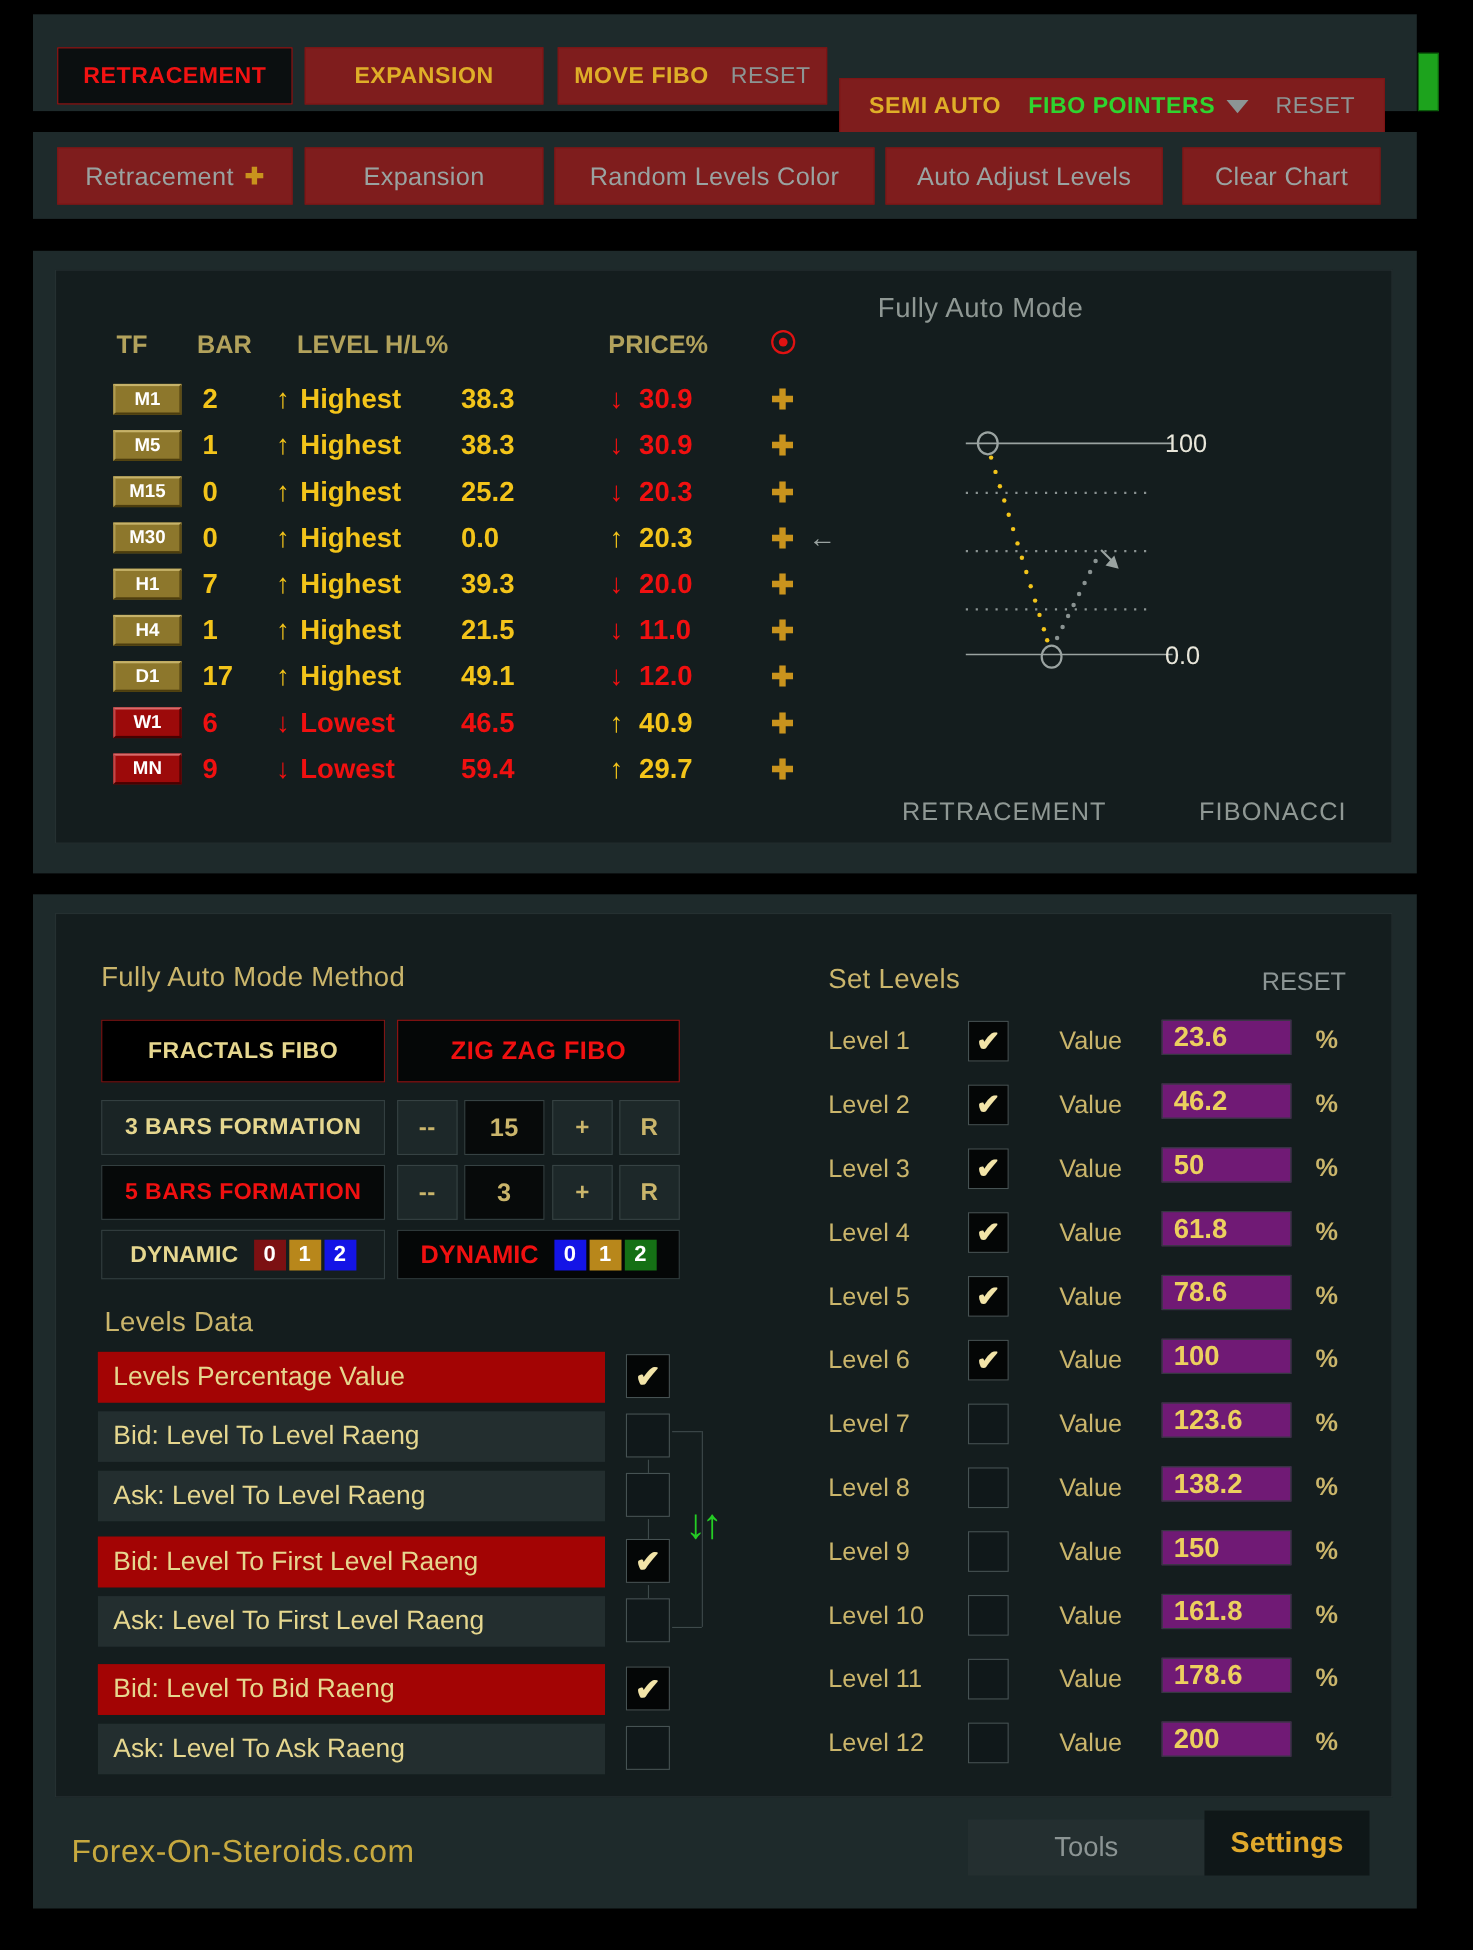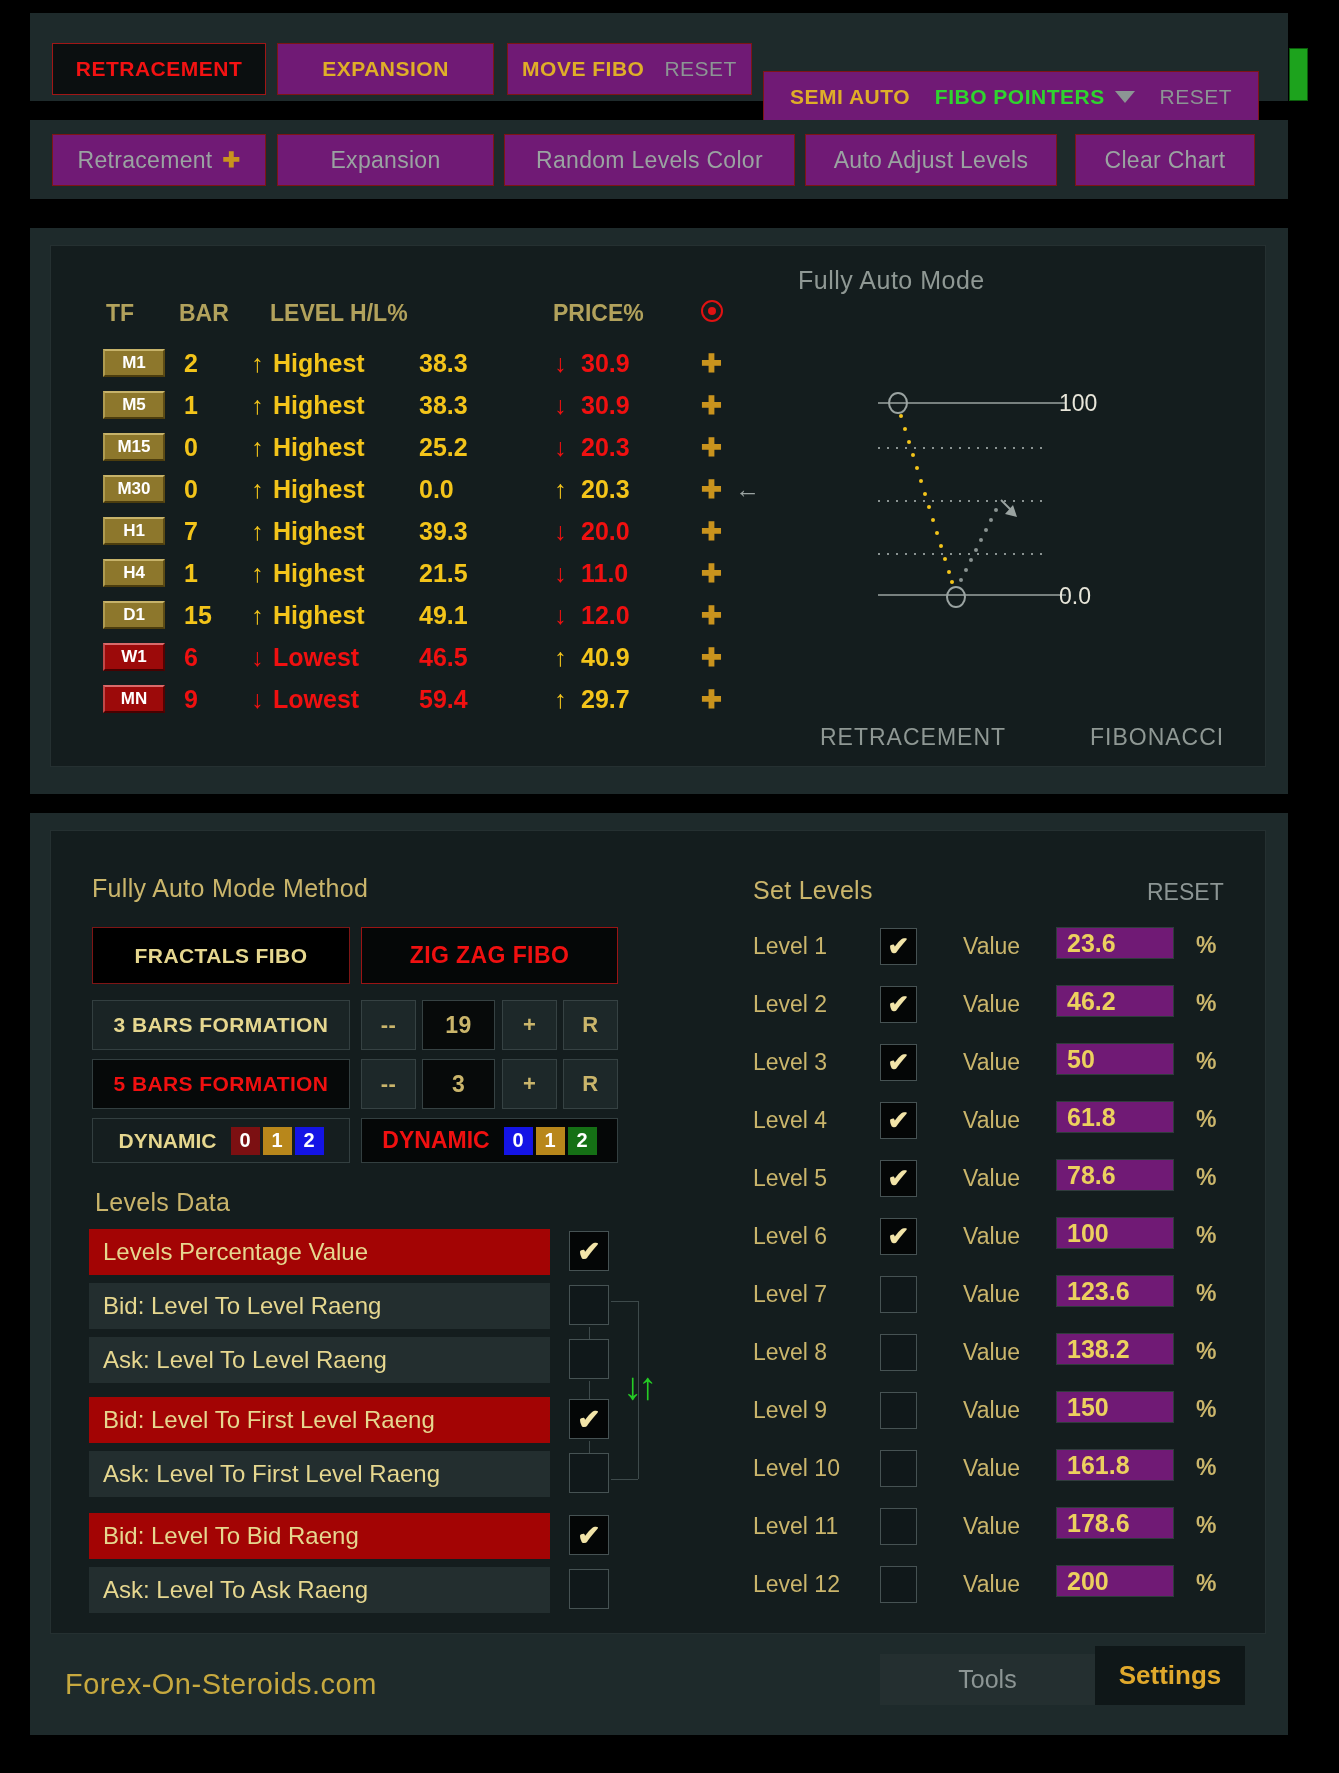--- a/index.html
+++ b/index.html
@@ -9,21 +9,21 @@
     -webkit-font-smoothing:antialiased;
   }
   .panel{position:absolute;background:#1e2a2b;box-sizing:border-box;}
   .inner{position:absolute;background:#141d1e;border:1px solid #253031;box-sizing:border-box;}
   .abs{position:absolute;box-sizing:border-box;}
 
   
   .bar1{left:30px;top:13px;width:1258px;height:88px;}
   .bar2{left:30px;top:120px;width:1258px;height:79px;}
   .tb-btn{
-    position:absolute;top:30px;height:52px;background:#701a75;
+    position:absolute;top:30px;height:52px;background:#7f1d1d;
     border:1px solid #7e1515;display:flex;align-items:center;justify-content:center;
     font-size:21px;font-weight:700;letter-spacing:.5px;box-sizing:border-box;
   }
   .bar2 .tb-btn{top:14px;font-weight:400;font-size:23px;color:#9aa3a1;letter-spacing:.3px;}
   .t-retr{left:22px;width:214px;background:#0b0f10;border-color:#a01616;color:#f21212;}
   .t-exp{left:247px;width:217px;color:#dfae28;}
   .t-move{left:477px;width:245px;gap:20px;}
   .t-semi{left:733px;width:496px;gap:0;justify-content:space-between;padding:0 26px;margin-top:28px;}
   .gold-t{color:#dfae28;font-weight:700;}
   .gray-t{color:#8c9594;font-weight:400;}
@@ -248,21 +248,21 @@
           <span class="l-label">Highest</span>
           <span class="l-val">21.5</span>
           <span class="p-arr"></span>
           <span class="p-val">11.0</span>
           <span class="plus-i"></span>
 
         </div>
 
         <div class="trow tf-gold ld-up pd-down note-false">
           <span class="tf-badge">D1</span>
-          <span class="bar-val">15</span>
+          <span class="bar-val">17</span>
           <span class="l-arr"></span>
           <span class="l-label">Highest</span>
           <span class="l-val">49.1</span>
           <span class="p-arr"></span>
           <span class="p-val">12.0</span>
           <span class="plus-i"></span>
 
         </div>
 
         <div class="trow tf-red ld-down pd-up note-false">
@@ -339,21 +339,21 @@
 
 <div class="panel bottom">
   <div class="inner">
 
     <div class="sec-title mt">Fully Auto Mode Method</div>
     <div class="mbtn fractals">FRACTALS  FIBO</div>
     <div class="mbtn zigzag">ZIG ZAG  FIBO</div>
 
     <div class="mbtn bars-label r3">3 BARS FORMATION</div>
     <div class="mbtn cbtn cm r3">--</div>
-    <div class="mbtn cval cv r3">19</div>
+    <div class="mbtn cval cv r3">15</div>
     <div class="mbtn cbtn cp r3">+</div>
     <div class="mbtn cbtn cr r3">R</div>
 
     <div class="mbtn bars-label bars5-label r5">5 BARS FORMATION</div>
     <div class="mbtn cbtn cm r5">--</div>
     <div class="mbtn cval cv r5">3</div>
     <div class="mbtn cbtn cp r5">+</div>
     <div class="mbtn cbtn cr r5">R</div>
 
     <div class="dynbox dyn-l">

